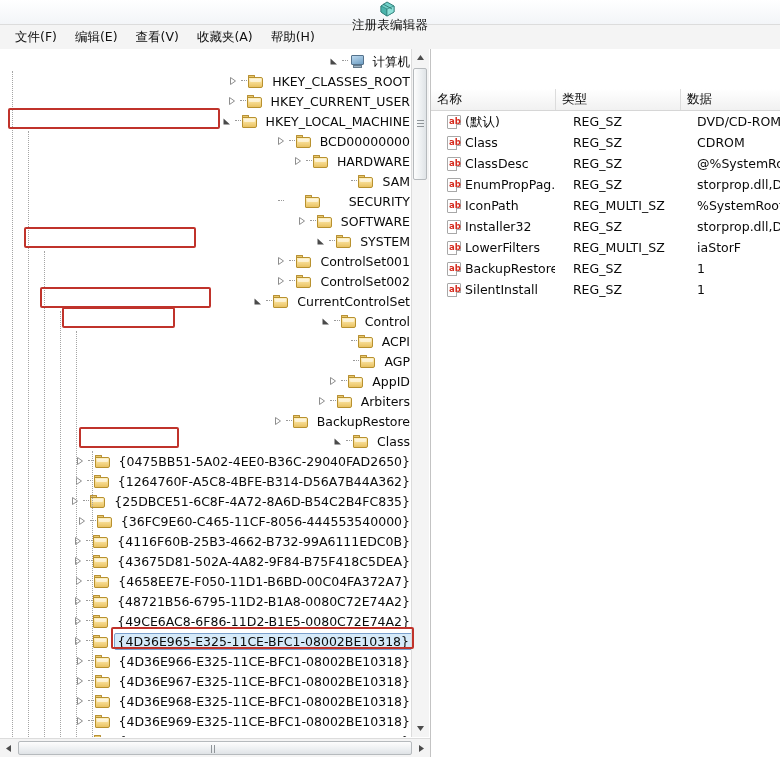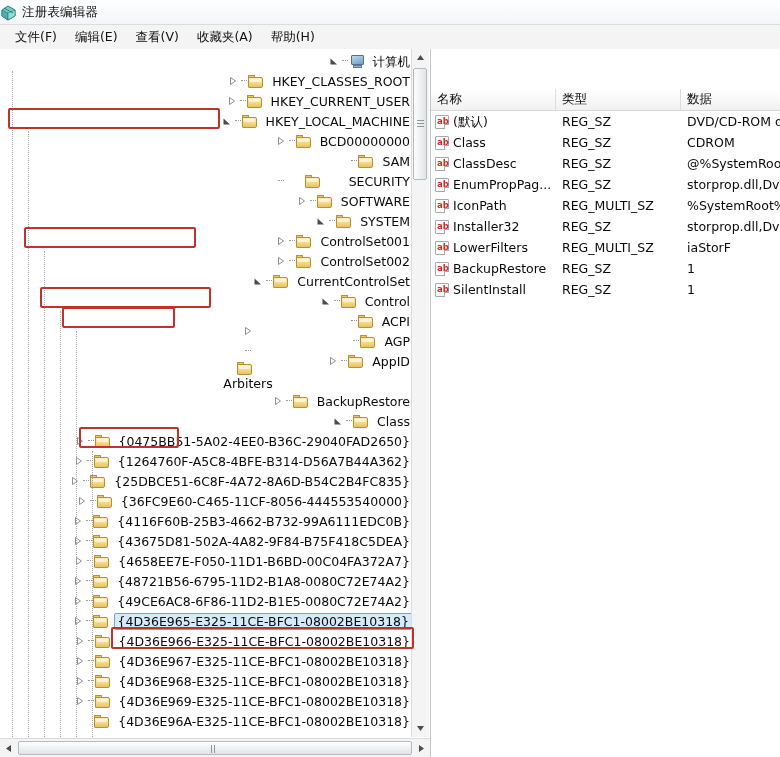--- a/index.html
+++ b/index.html
@@ -17,20 +17,21 @@
     position: relative;
   }
 
   
   .titlebar {
     height: 24px;
     display: flex;
     align-items: center;
     padding-left: 0;
     background: linear-gradient(#ffffff, #f3f5f8);
+    flex-direction: column;
   }
   .titlebar-icon {
     width: 17px;
     height: 17px;
     margin-right: 5px;
     position: relative;
     flex: none;
   }
   .titlebar-text {
     font-size: 12.5px;
@@ -225,20 +226,21 @@
     align-items: center;
     white-space: nowrap;
   }
   .vcell {
     font-size: 12.5px;
     color: #0a0a0a;
     box-sizing: border-box;
     overflow: hidden;
     white-space: nowrap;
     line-height: 21px;
+    margin-left: 12px;
   }
   .vcell.c-name { width: 125px; padding-left: 4px; display: flex; align-items: center; }
   .vcell.c-type { width: 125px; padding-left: 6px; }
   .vcell.c-data { width: 99px; padding-left: 6px; }
 
   .abicon {
     width: 14px; height: 14px;
     flex: none;
     margin-right: 4px;
     position: relative;
@@ -459,20 +461,37 @@
             </div>
             <div class="ficon">
               <div class="folder">
                 <div class="tab"></div>
                 <div class="body"></div>
               </div>
             </div>
             <span class="tlabel">BCD00000000</span>
           </div>
           <div class="tnode" style="padding-left: 36px;">
+            <div class="twist">
+              <svg width="6" height="8" viewBox="0 0 6 8">
+                <polygon points="0.5,0.5 5.5,4 0.5,7.5" fill="none" stroke="#8e8e8e" stroke-width="1"></polygon>
+              </svg>
+            </div>
+            <div class="dots">
+              <i></i>
+            </div>
+            <div class="ficon">
+              <div class="folder">
+                <div class="tab"></div>
+                <div class="body"></div>
+              </div>
+            </div>
+            <span class="tlabel">HARDWARE</span>
+          </div>
+          <div class="tnode" style="padding-left: 36px;">
             <div class="twist"></div>
             <div class="dots">
               <i></i>
             </div>
             <div class="ficon">
               <div class="folder">
                 <div class="tab"></div>
                 <div class="body"></div>
               </div>
             </div>
@@ -629,21 +648,21 @@
               <i></i>
             </div>
             <div class="ficon">
               <div class="folder">
                 <div class="tab"></div>
                 <div class="body"></div>
               </div>
             </div>
             <span class="tlabel">AppID</span>
           </div>
-          <div class="tnode" style="padding-left: 84px; flex-direction: column;">
+          <div class="tnode" style="padding-left: 84px;">
             <div class="twist">
               <svg width="6" height="8" viewBox="0 0 6 8">
                 <polygon points="0.5,0.5 5.5,4 0.5,7.5" fill="none" stroke="#8e8e8e" stroke-width="1"></polygon>
               </svg>
             </div>
             <div class="dots">
               <i></i>
             </div>
             <div class="ficon">
               <div class="folder">

